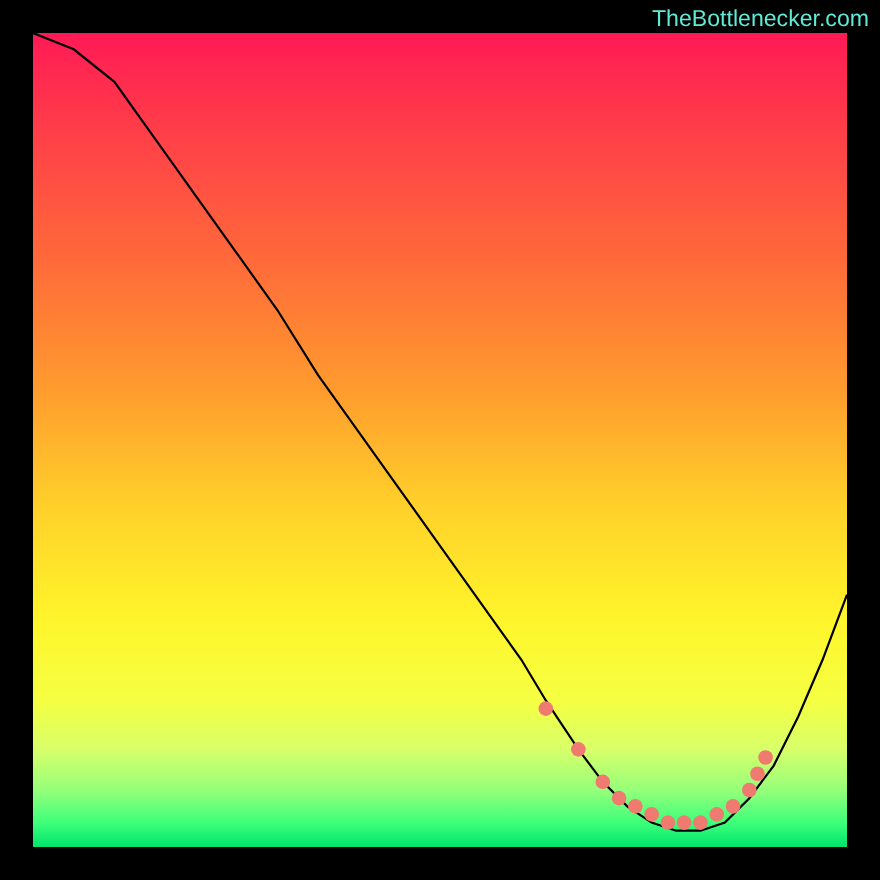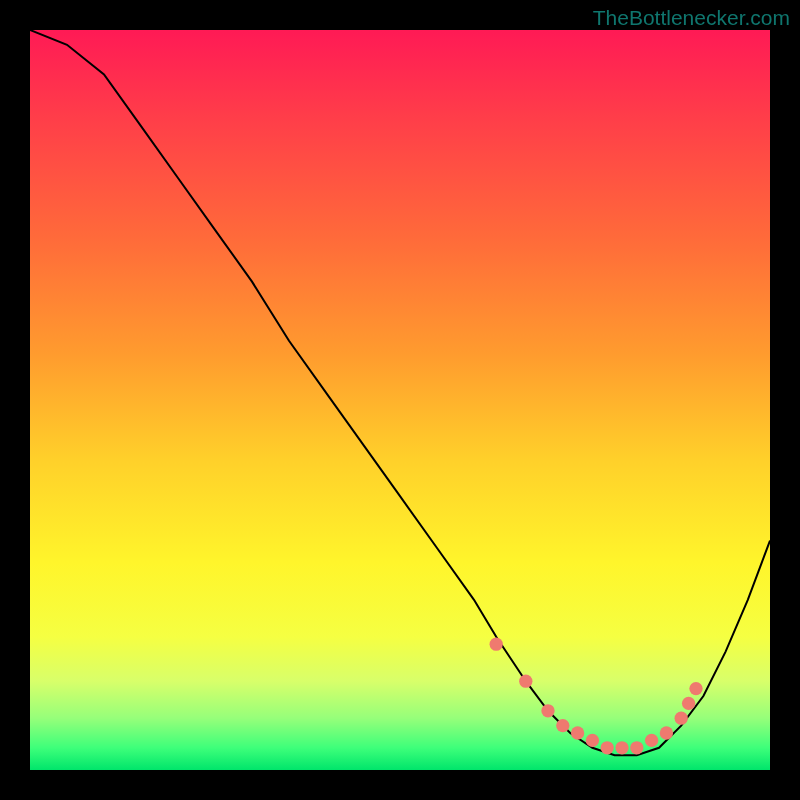--- a/index.html
+++ b/index.html
@@ -8,21 +8,21 @@
     height: 800px;
     background: #000;
     position: relative;
     font-family: Arial, sans-serif;
     overflow: hidden;
   }
   .watermark {
     position: absolute;
     top: 6px;
     right: 10px;
-    color: #0f766e;
+    color: #5eead4;
     font-size: 21px;
     font-weight: 500;
     z-index: 5;
   }
   .plot-area {
     position: absolute;
     left: 30px;
     top: 30px;
     width: 740px;
     height: 740px;

